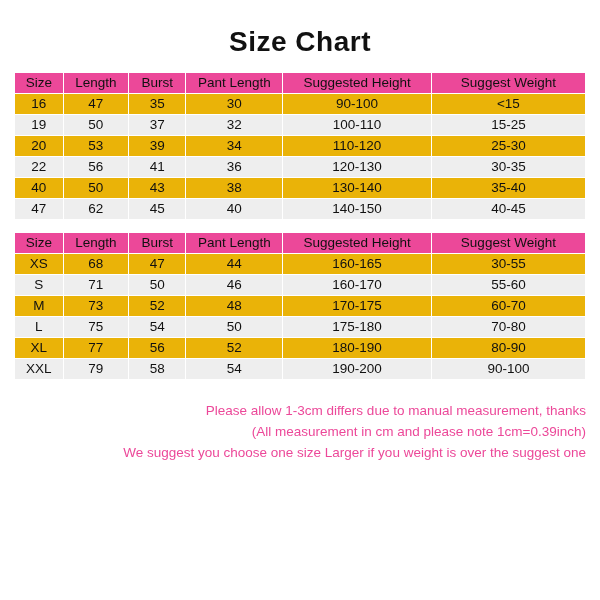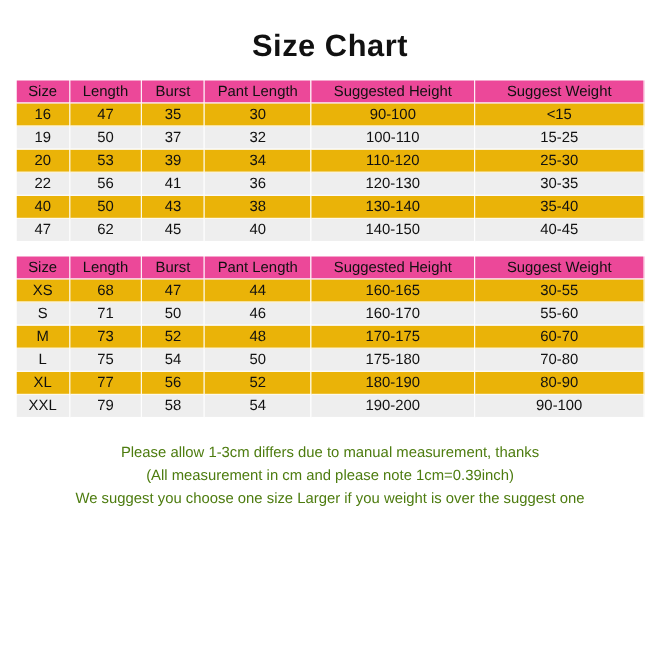--- a/index.html
+++ b/index.html
@@ -60,24 +60,24 @@
     padding: 3px 0 4px 0;
   }
   .row-a td { background: #eab308; }
   .row-b td { background: #eeeeee; }
   .gap {
     height: 12px;
   }
   .notes {
     margin-top: 20px;
     width: 572px;
-    text-align: center;
+    text-align: right;
     font-size: 13.5px;
     line-height: 21px;
-    color: #4d7c0f;
+    color: #ec4899;
   }
   .notes div {
     white-space: nowrap;
   }
   
   col.c-size { width: 8.5%; }
   col.c-length { width: 11.5%; }
   col.c-burst { width: 10%; }
   col.c-pant { width: 17%; }
   col.c-height { width: 26%; }

